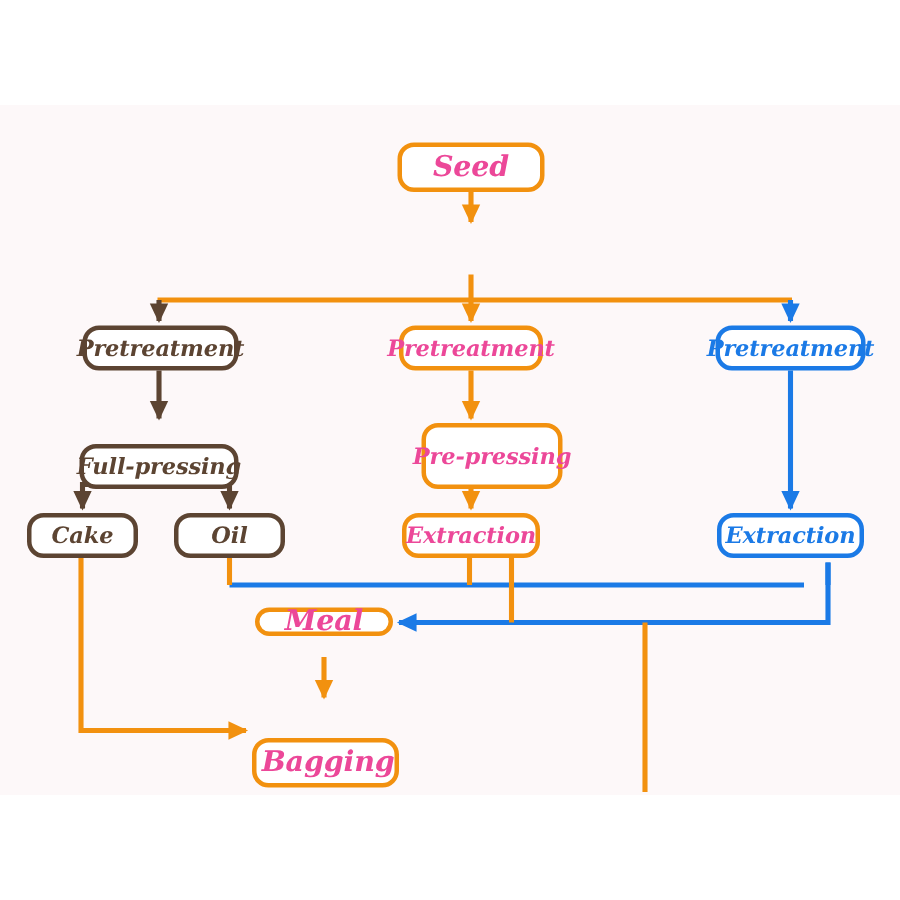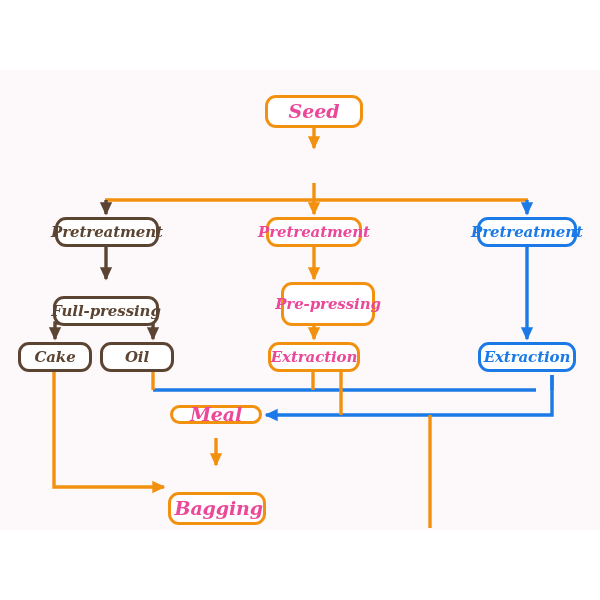--- a/index.html
+++ b/index.html
@@ -142,21 +142,21 @@
   </div>
 
   <div class="node orange n-sm" style="left:281px;top:282px;width:94px;height:44px;">
     <span>Pre-pressing</span>
   </div>
 
   <div class="node brown n-md" style="left:18px;top:342px;width:74px;height:30px;">
     <span>Cake</span>
   </div>
 
-  <div class="node brown n-md" style="left:100px;top:342px;width:74px;height:30px;">
+  <div class="node brown n-md" style="left:116px;top:342px;width:74px;height:30px;">
     <span>Oil</span>
   </div>
 
   <div class="node orange n-sm" style="left:268px;top:342px;width:92px;height:30px;">
     <span>Extraction</span>
   </div>
 
   <div class="node blue n-sm" style="left:478px;top:342px;width:98px;height:30px;">
     <span>Extraction</span>
   </div>

